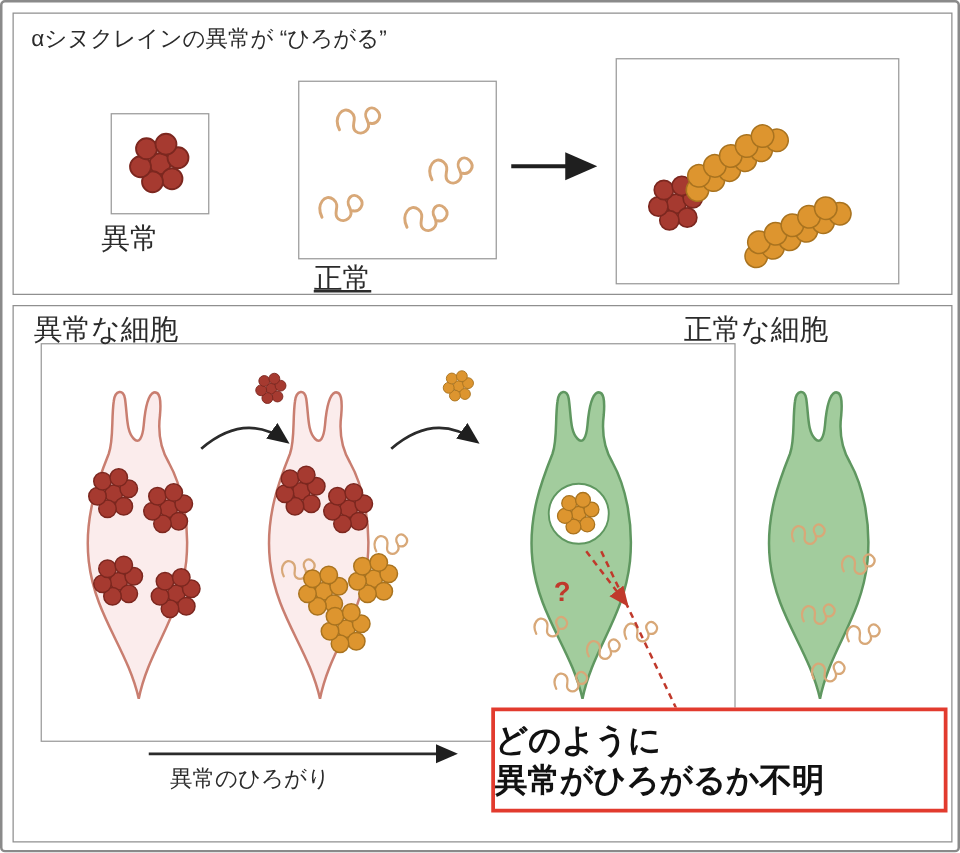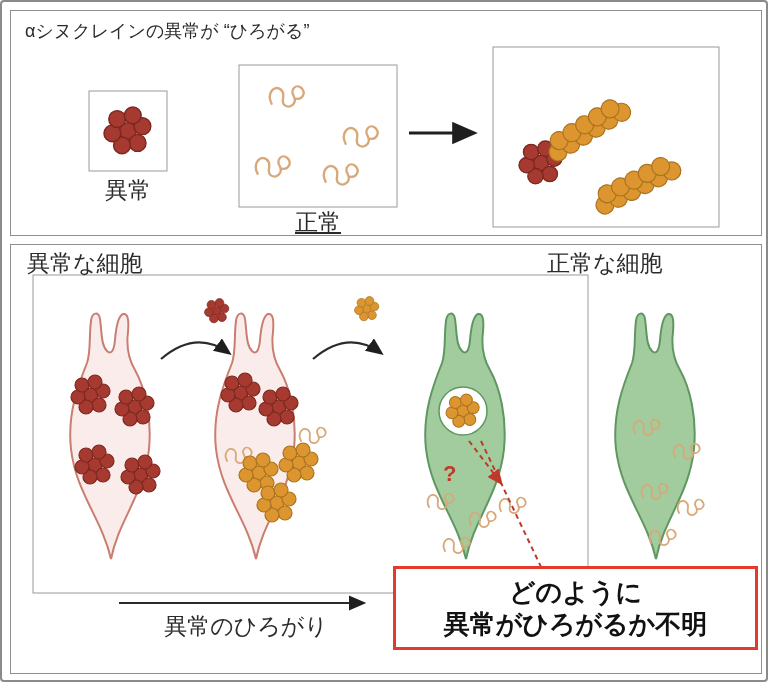--- a/index.html
+++ b/index.html
@@ -8,39 +8,39 @@
     position:relative;width:768px;height:682px;background:#fff;
     border:2px solid #8a8a8a;border-radius:4px;
     font-family:"Liberation Sans","DejaVu Sans",sans-serif;color:#222;
     overflow:hidden;
   }
   .panel{position:absolute;border:1px solid #8f8f8f;background:#fff;}
   .top-panel{left:8px;top:8px;width:752px;height:226px;}
   .bottom-panel{left:8px;top:242px;width:752px;height:430px;}
   .lbl{position:absolute;color:#2b2b2b;line-height:1.15;white-space:nowrap;}
   .title{left:14px;top:10px;font-size:18px;}
-  .center{text-align:center;}
+  .center{text-align:left;}
   svg{position:absolute;left:0;top:0;}
   .red-sphere{fill:var(--abnormal-red);stroke:var(--abnormal-red-dark);stroke-width:1.2;}
   .orange-sphere{fill:var(--converted-orange);stroke:var(--converted-orange-dark);stroke-width:1.2;}
   .squiggle-stroke{fill:none;stroke:var(--normal-monomer-tan);stroke-width:1.8;stroke-linecap:round;}
   .cell-abnormal{fill:var(--abnormal-cell-fill);stroke:var(--abnormal-cell-stroke);stroke-width:2;}
   .cell-normal{fill:var(--normal-cell-fill);stroke:var(--normal-cell-stroke);stroke-width:2;}
   .frame{fill:none;stroke:#9a9a9a;stroke-width:1;}
   .black-line{fill:none;stroke:#2b2b2b;stroke-width:2.2;}
   .black-thick{fill:none;stroke:#1f1f1f;stroke-width:3.2;}
   .dashed-red{fill:none;stroke:var(--dashed-red);stroke-width:2;stroke-dasharray:5 4;}
   .qmark{fill:var(--dashed-red);font-size:22px;font-weight:bold;font-family:"Liberation Sans",sans-serif;}
   .callout{
     position:absolute;left:382px;top:321px;width:365px;height:84px;
     border:3px solid var(--callout-border-red);background:#fff;
-    display:flex;flex-direction:column;justify-content:center;align-items:center;
+    display:flex;flex-direction:column;justify-content:center;align-items:flex-start;
     font-weight:bold;font-size:26px;color:#111;z-index:5;line-height:1.25;
   }
-  .spread-label{left:110px;top:368px;width:250px;font-size:23px;}
+  .spread-label{left:125px;top:368px;width:250px;font-size:18px;}
   .cell-title{font-size:23px;top:5px;}
 </style>
 </head>
 <body>
 
 <div class="page">
 
   <div class="panel top-panel">
     <div class="lbl title">αシヌクレインの異常が “ひろがる”</div>
 

